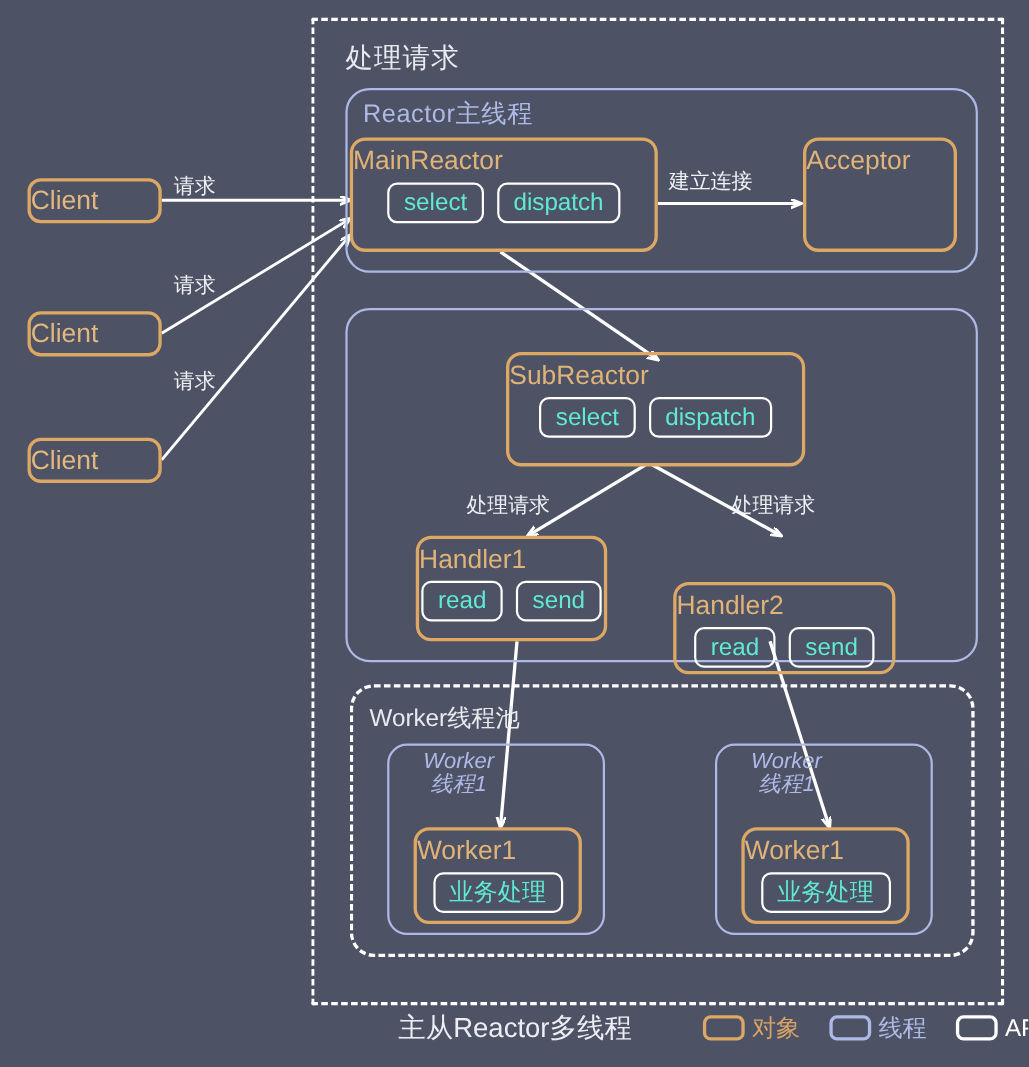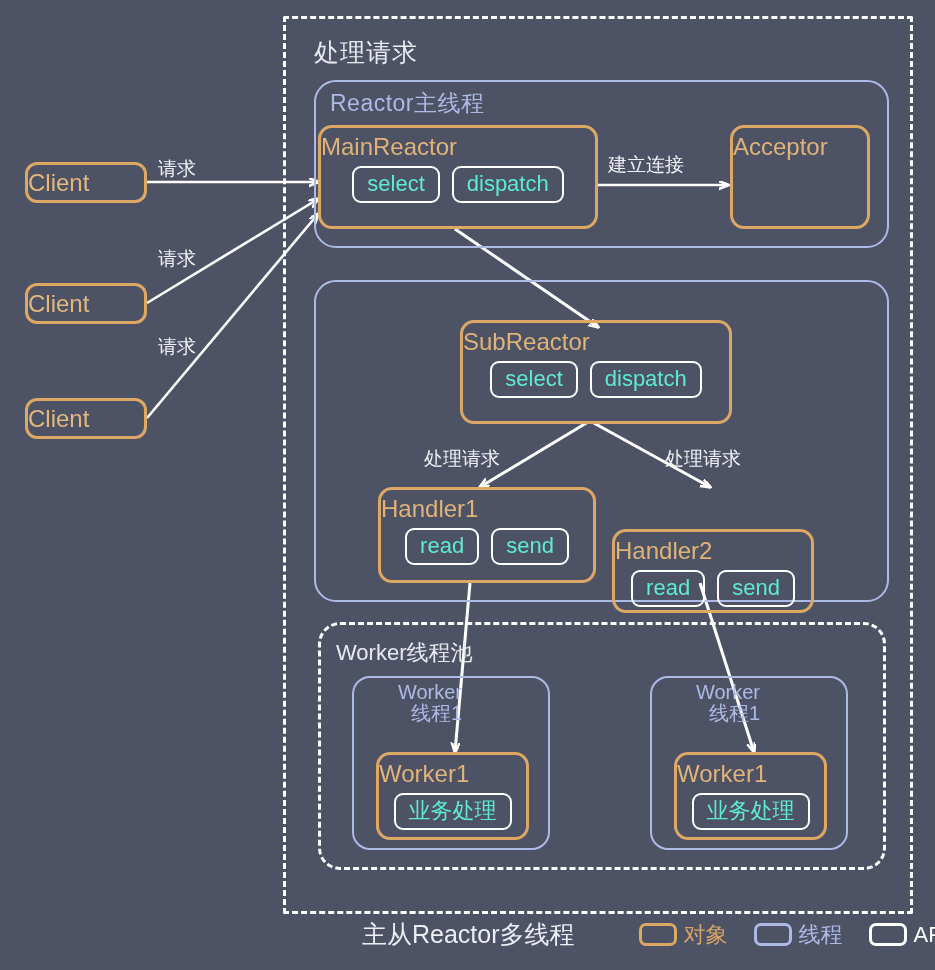--- a/index.html
+++ b/index.html
@@ -114,21 +114,22 @@
     font-size: 19px;
     white-space: nowrap;
   }
 
   
   .worker-thread-label {
     position: absolute;
     color: #aebae6;
     font-size: 20px;
     line-height: 1.05;
-    text-align: right;
+    text-align: center;
+    font-style: italic;
   }
 
   
   .legend-wrap {
     position: absolute;
     display: flex;
     align-items: center;
   }
   .legend-title {
     color: #eceef4;
@@ -227,21 +228,21 @@
     <div class="obj-title">SubReactor</div>
     <div class="obj-row">
       <div class="api-box">select</div>
       <div class="api-box">dispatch</div>
     </div>
   </div>
 
   <div class="edge-label" style="left:424px; top:446px;">处理请求</div>
   <div class="edge-label" style="left:665px; top:446px;">处理请求</div>
 
-  <div class="node obj-box" style="left:378px; top:487px; width:218px; height:96px;">
+  <div class="node obj-box" style="left:378px; top:487px; width:174px; height:96px;">
     <div class="obj-title">Handler1</div>
     <div class="obj-row">
       <div class="api-box">read</div>
       <div class="api-box">send</div>
     </div>
   </div>
 
   <div class="node obj-box" style="left:612px; top:487px; width:202px; height:84px;margin-top:42px;">
     <div class="obj-title">Handler2</div>
     <div class="obj-row">

